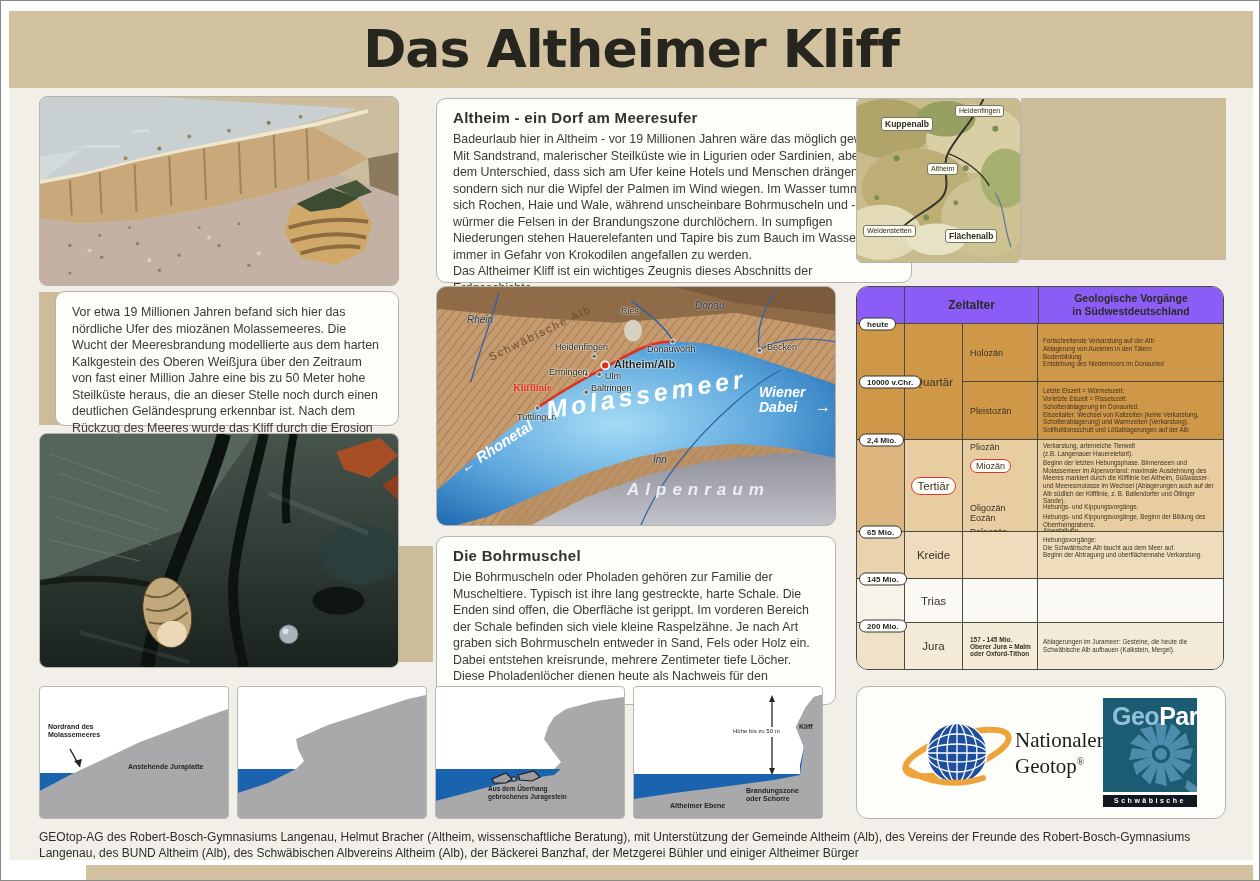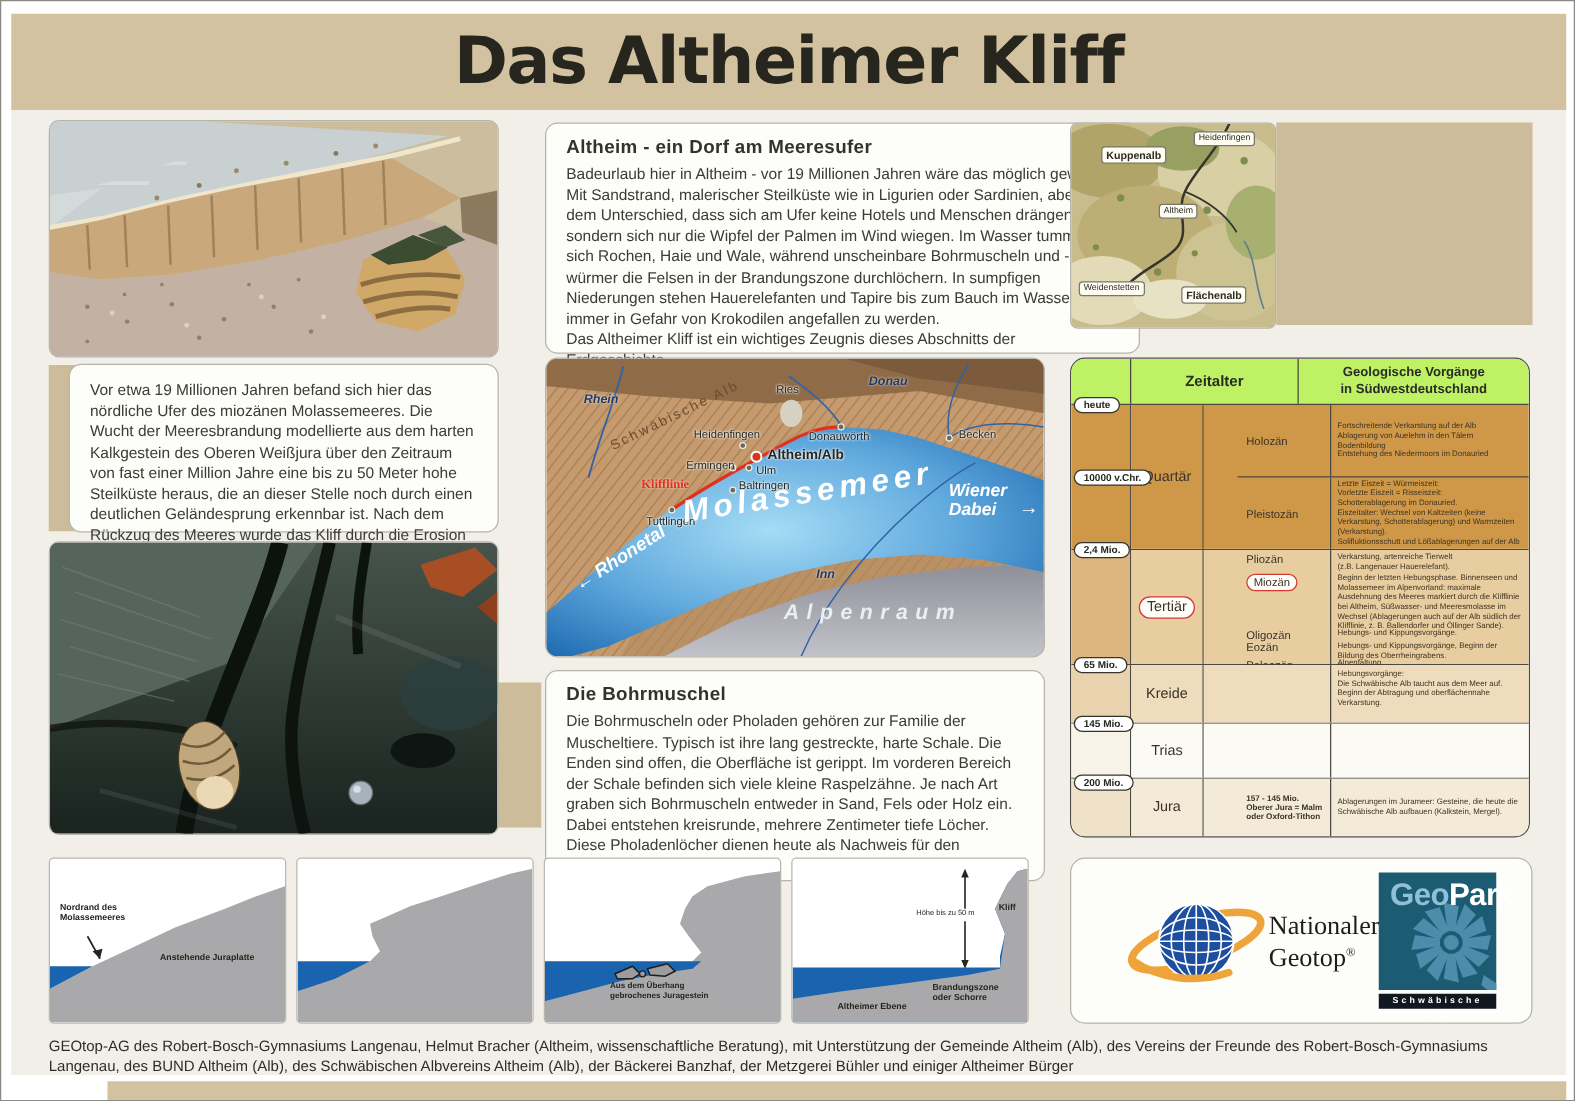--- a/index.html
+++ b/index.html
@@ -21,48 +21,48 @@
   .photo svg{display:block;width:100%;height:100%;}
 
   .boxtitle{font-weight:bold;font-size:15px;color:#33332c;padding:10px 16px 3px 16px;letter-spacing:.3px;}
   .boxbody{font-size:12.4px;line-height:1.33;color:#3c3c35;padding:2px 16px 10px 16px;}
 
   
   .mapwrap{border-radius:10px;overflow:hidden;border:1px solid #b5b5ac;}
   .mapwrap svg{display:block;width:100%;height:100%;}
   .maplab{position:absolute;line-height:1.05;}
   .town{font-size:9px;color:#26261f;text-shadow:0 0 2px #fff,0 0 2px #fff;}
-  .river{font-style:italic;font-size:10px;color:#223a66;text-shadow:0 0 2px #f5e9d6;font-weight:bold;}
+  .river{font-style:italic;font-size:10px;color:#223a66;text-shadow:0 0 2px #f5e9d6;}
   .seaname{font-weight:bold;font-style:italic;color:#fff;}
   .redlab{font-weight:bold;font-size:10px;color:#e0311f;text-shadow:0 0 2px #f5e9d6;}
 
   
   .mappill{position:absolute;background:#fffdf2;border:1px solid #77776d;border-radius:3px;
            font-size:7px;padding:0 3px;line-height:10px;color:#2c2c26;white-space:nowrap;}
   .mappill.big{font-size:8.5px;font-weight:bold;line-height:12px;}
 
   
   .caption-line{font-size:13px;color:#3a3a33;padding:0 0 0 16px;line-height:26px;}
   .caption-line.big{font-size:15px;}
 
   
   .gtable{background:#fff;border:1px solid #4a4a42;border-radius:12px;overflow:hidden;}
-  .gt-header{display:flex;height:37px;border-bottom:1px solid #4a4a42;background:#bef264;}
+  .gt-header{display:flex;height:37px;border-bottom:1px solid #4a4a42;background:#8b5cf6;}
   .tlh{width:48px;border-right:1px solid #4a4a42;}
   .erah{width:134px;border-right:1px solid #4a4a42;display:flex;align-items:center;justify-content:center;
         font-weight:bold;font-size:12px;color:#2c2c26;}
   .desch{flex:1;display:flex;align-items:center;justify-content:center;text-align:center;
          font-weight:bold;font-size:10.5px;line-height:1.2;color:#2c2c26;}
   .gt-era{display:flex;border-bottom:1px solid #4a4a42;}
   .gt-era:last-child{border-bottom:none;}
   .gt-tl{width:48px;border-right:1px solid #4a4a42;}
   .gt-name{width:58px;border-right:1px solid #4a4a42;display:flex;align-items:center;justify-content:center;
            font-size:11.5px;color:#3a3228;}
   .gt-rows{flex:1;display:flex;flex-direction:column;}
-  .gt-row{display:flex;align-items:center;margin-left:27px;}
+  .gt-row{display:flex;align-items:center;}
   .gt-row.top{align-items:flex-start;}
   .gt-epoch{width:75px;border-right:1px solid #4a4a42;font-size:9px;color:#3a3228;
             padding:2px 2px 2px 7px;align-self:stretch;display:flex;align-items:center;}
   .gt-row.top .gt-epoch{align-items:flex-start;}
   .gt-desc{flex:1;font-size:6.3px;line-height:1.22;color:#3f3322;padding:2px 5px;}
   .redpill{border:1.4px solid #d23b30;border-radius:7px;background:#fffdf8;padding:1px 5px;}
   .gt-name .redpill{font-size:11.5px;padding:2px 6px;border-radius:9px;}
   .marker{position:absolute;left:2px;transform:translateY(-50%);background:#fff;border:1.3px solid #35352e;
           border-radius:8px;font-size:8px;font-weight:bold;color:#26261f;padding:1px 7px;z-index:6;white-space:nowrap;}
 

